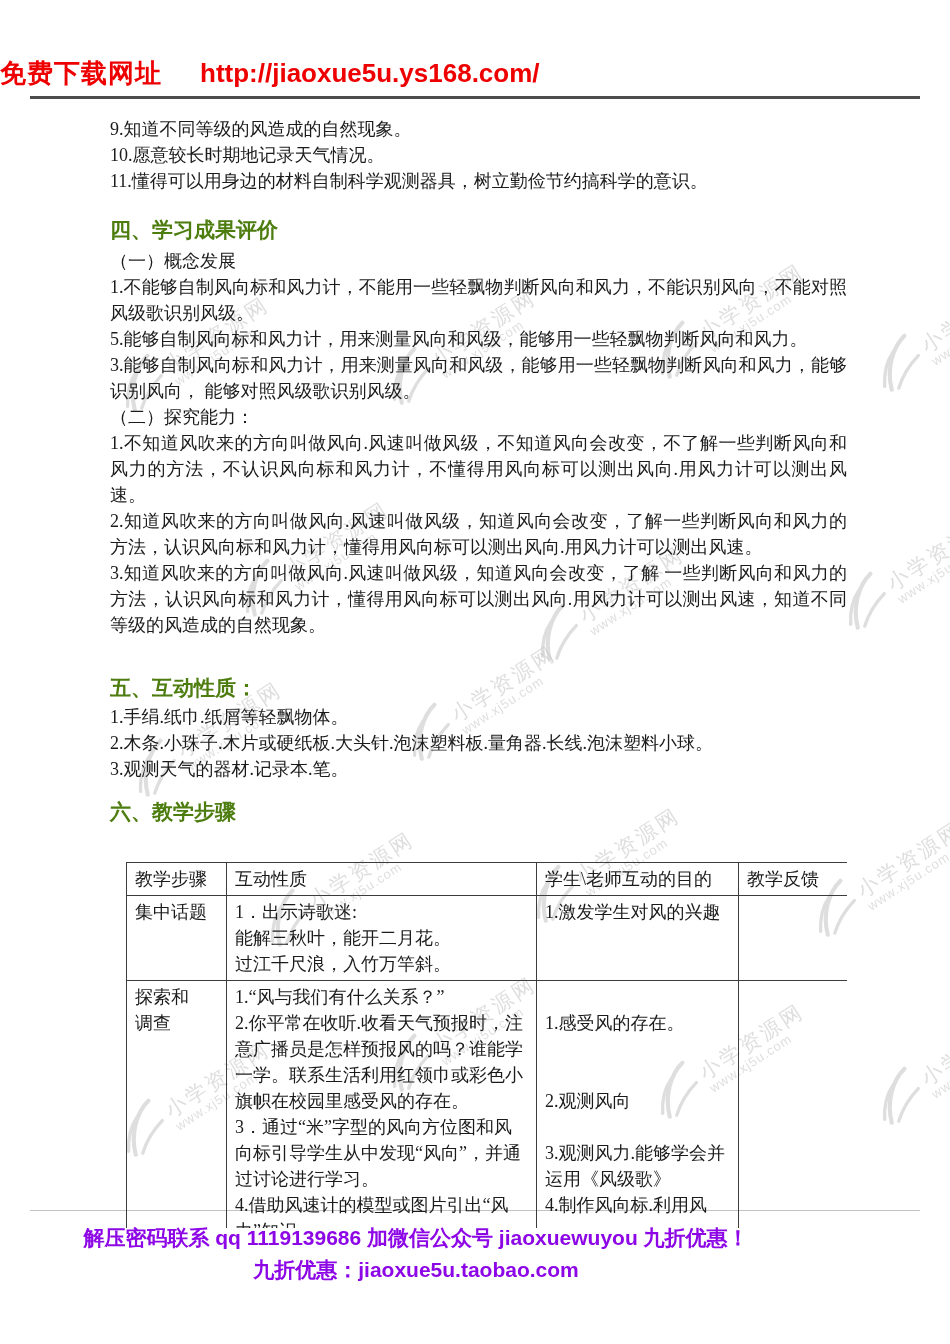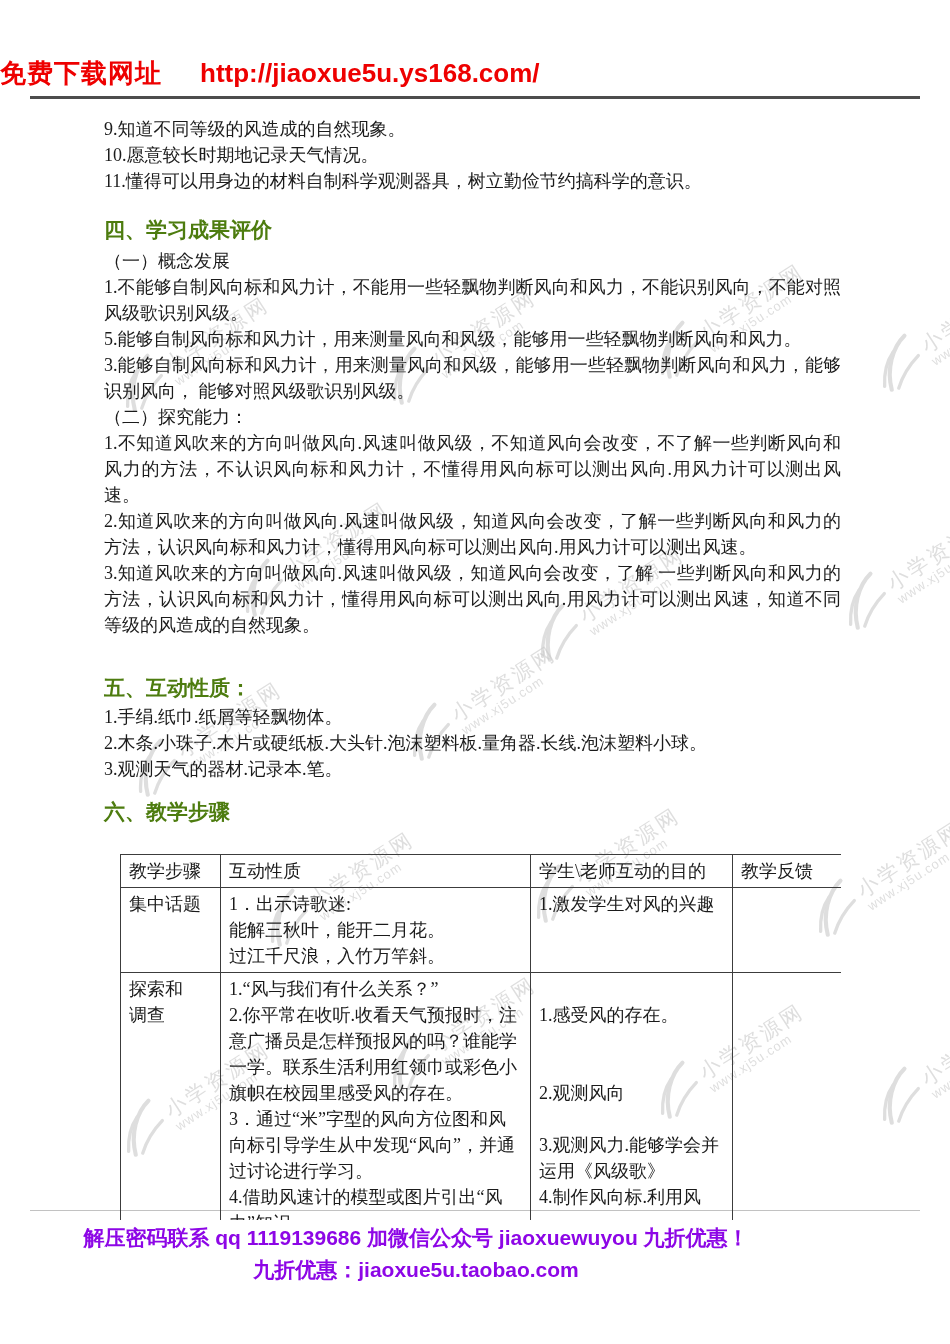--- a/index.html
+++ b/index.html
@@ -21,35 +21,35 @@
     font-weight:bold;font-size:26px;line-height:34px;
     color:#ee0000;white-space:nowrap;
   }
   .red-header .lbl{margin-right:38px;letter-spacing:1px;}
   .hr-top{
     position:absolute;top:96px;left:30px;width:890px;height:3px;
     background:#4d4d4d;
   }
   
   .doc{
-    position:absolute;top:116px;left:104px;width:737px;
+    position:absolute;top:116px;left:110px;width:737px;
     font-size:18px;line-height:26px;z-index:2;
   }
   .doc p{margin:0;text-align:justify;text-justify:inter-ideograph;}
   .h-sec{
     font-family:"Liberation Sans","DejaVu Sans",sans-serif;
     font-weight:bold;font-size:21px;line-height:32px;
     color:#4d7c0f;text-align:left !important;
   }
   .h4{margin-top:20px !important;}
   .sub1{margin-top:2px !important;}
   .h5{margin-top:34px !important;}
   .h6{margin-top:14px !important;}
   
-  .table-clip{height:366px;overflow:hidden;margin-top:26px;margin-left:-5px;padding-left:21px;}
+  .table-clip{height:366px;overflow:hidden;margin-top:34px;margin-left:-5px;padding-left:21px;}
   table.steps{
     border-collapse:collapse;table-layout:fixed;width:728px;
     font-size:18px;line-height:26px;background:transparent;
   }
   table.steps th,table.steps td{
     border:1.5px solid #3c3c3c;
     vertical-align:top;text-align:left;
     padding:3px 8px;font-weight:normal;
     background:transparent;
     overflow:hidden;

